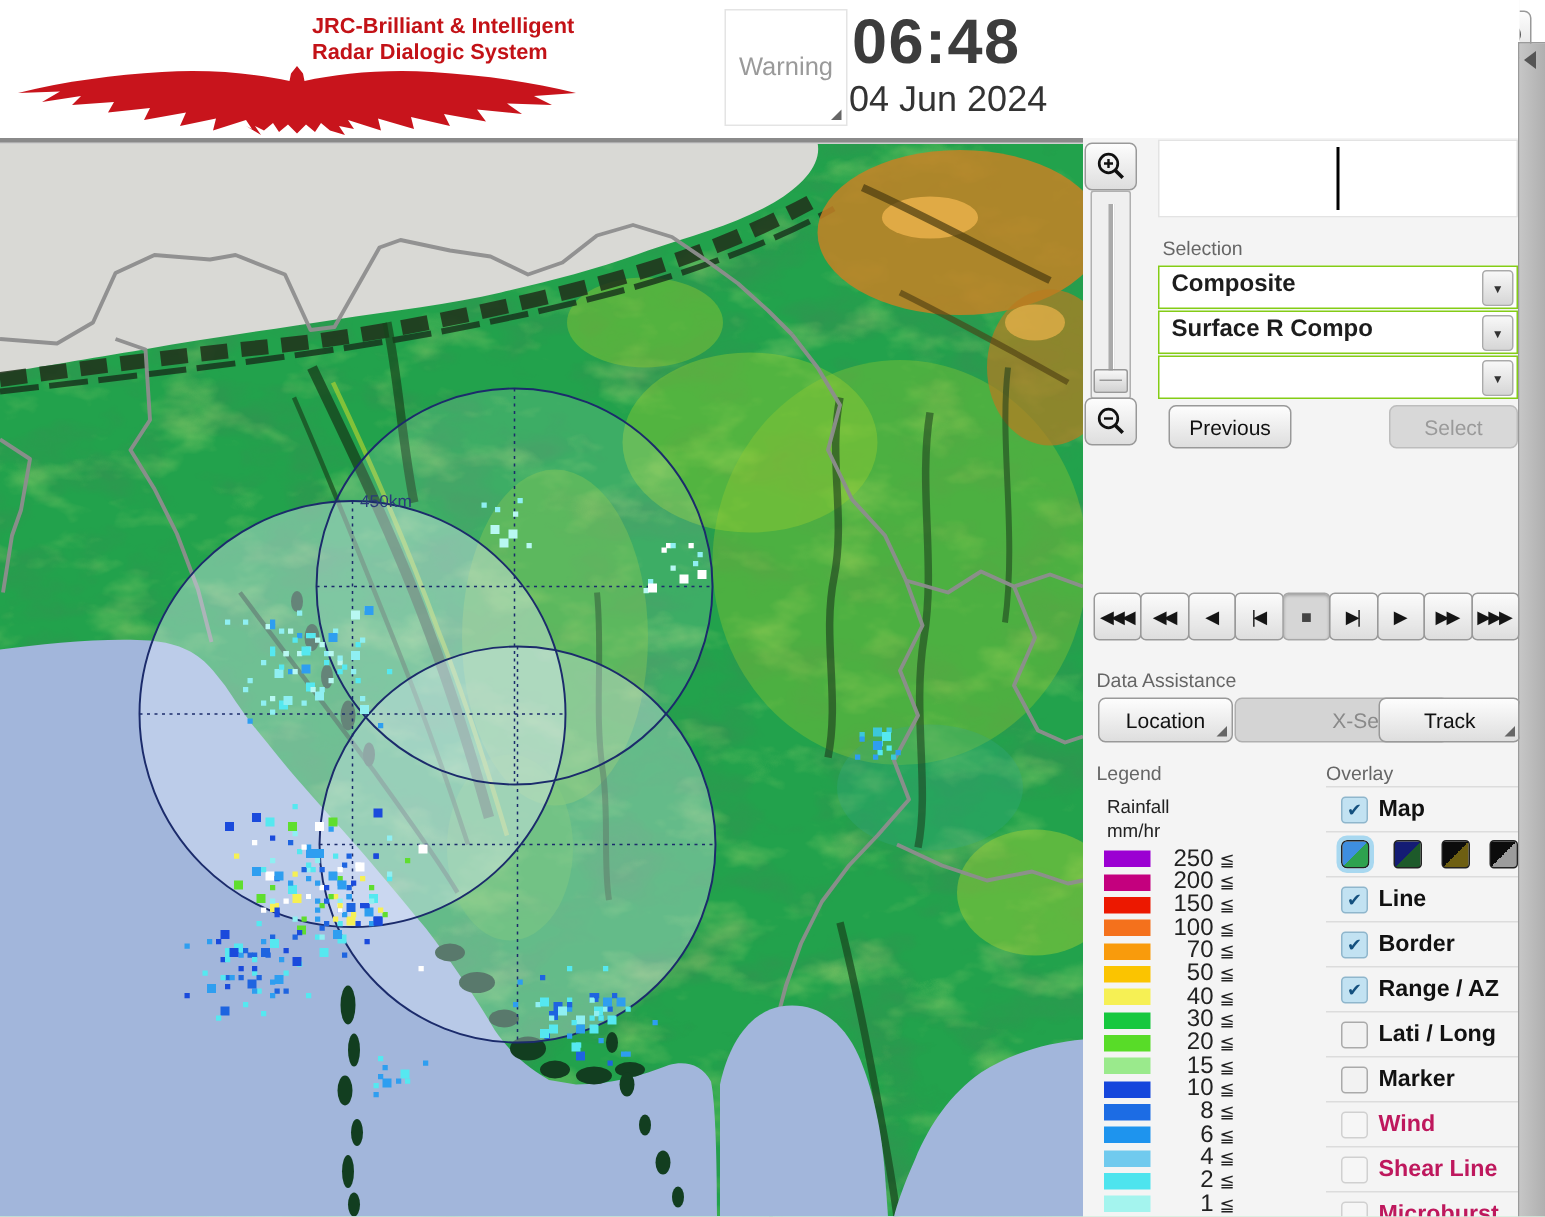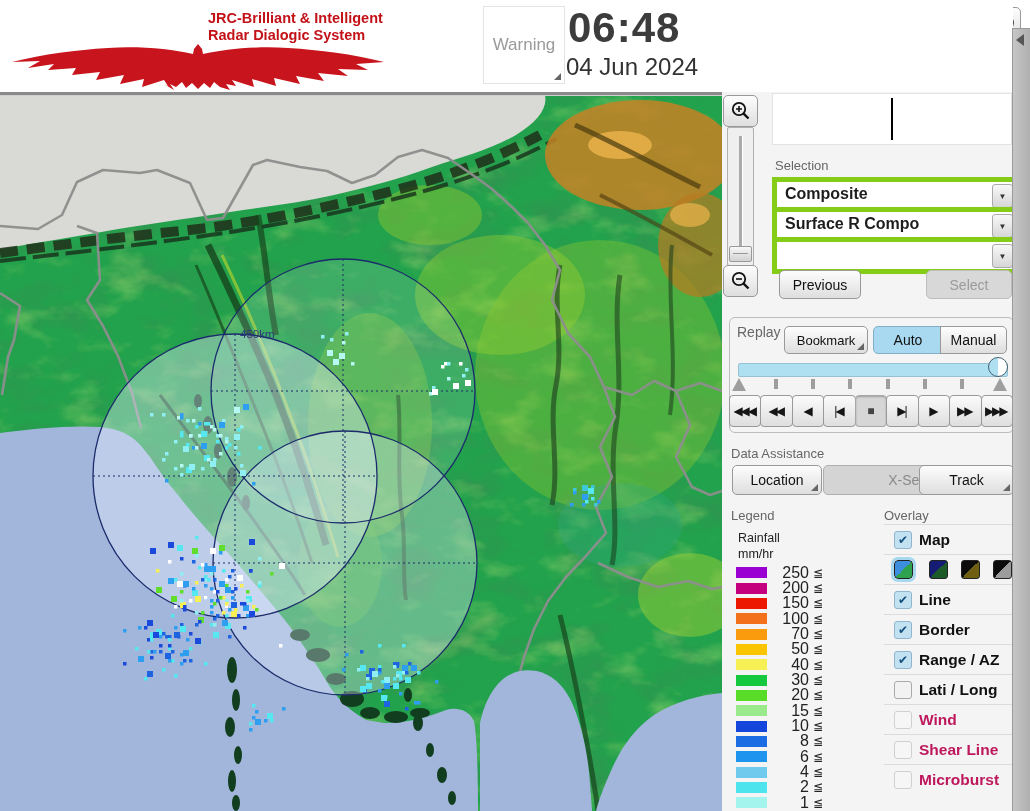--- a/index.html
+++ b/index.html
@@ -35,21 +35,21 @@
   #panel-bg-top{position:absolute;left:722px;top:0;width:291px;height:92px;background:#fff;}
   #collapse-strip{position:absolute;left:1012px;top:28px;width:18px;height:783px;
       background:linear-gradient(90deg,#c6c6c6,#aeaeae);border-left:1px solid #9a9a9a;border-top:1px solid #9a9a9a;}
   #collapse-arrow{position:absolute;left:1016px;top:34px;width:0;height:0;
       border-top:6px solid transparent;border-bottom:6px solid transparent;border-right:8px solid #555;}
 
   #caret-box{position:absolute;left:772px;top:93px;width:238px;height:50px;background:#fff;border:1px solid #e3e3e3;}
   #text-caret{position:absolute;left:118px;top:4px;width:1.5px;height:42px;background:#000;}
 
   .sec-label{position:absolute;font-size:13px;color:#666;}
-  .combo{position:absolute;left:772px;width:238px;height:27px;background:#fff;border:5px solid #84cc16;}
+  .combo{position:absolute;left:772px;width:238px;height:27px;background:#fff;border:1px solid #84cc16;}
   .combo .txt{position:absolute;left:8px;top:3px;font-size:16px;font-weight:bold;color:#1d1d1d;}
   .combo .arrow{position:absolute;right:2px;top:2px;width:19px;height:22px;border:1px solid #aaa;border-radius:3px;
       background:linear-gradient(#f8f8f8,#d6d6d6);display:flex;align-items:center;justify-content:center;
       font-size:8px;color:#333;}
   .btn{border:1px solid #999;border-radius:5px;background:linear-gradient(#fdfdfd,#dedede);
       display:flex;align-items:center;justify-content:center;font-size:14px;color:#111;position:absolute;}
   .btn.disabled{background:#d8d8d8;border-color:#bdbdbd;color:#9a9a9a;}
   .btn.pressed-gray{background:#d4d4d4;border-color:#afafaf;color:#8a8a8a;}
   .btn.pressed-gray.corner:after{border-bottom-color:#909090;}
 
@@ -628,38 +628,20 @@
     <span class="txt">Surface R Compo</span>
     <span class="arrow">▼</span>
   </div>
   <div class="combo" style="top:237px;">
     <span class="txt"></span>
     <span class="arrow">▼</span>
   </div>
   <div class="btn" style="left:779px;top:270px;width:80px;height:27px;">Previous</div>
   <div class="btn disabled" style="left:926px;top:270px;width:84px;height:27px;">Select</div>
 
-  <div id="replay-box">
-    <div id="replay-label">Replay</div>
-    <div id="bookmark-btn" class="btn corner">Bookmark</div>
-    <div id="auto-btn" class="btn">Auto</div>
-    <div id="manual-btn" class="btn">Manual</div>
-    <div id="time-slider"></div>
-    <div id="slider-thumb"></div>
-    <div class="slider-tri" style="left:2px;"></div>
-    <div class="slider-tri" style="left:263px;"></div>
-    <div id="slider-ticks">
-        <div class="slider-tick" style="left: 44px;"></div>
-        <div class="slider-tick" style="left: 81.2px;"></div>
-        <div class="slider-tick" style="left: 118.4px;"></div>
-        <div class="slider-tick" style="left: 155.6px;"></div>
-        <div class="slider-tick" style="left: 192.8px;"></div>
-        <div class="slider-tick" style="left: 230px;"></div>
-      </div>
-  </div>
   <div id="playback">
       <div class="pb-btn">◀◀◀</div>
       <div class="pb-btn">◀◀</div>
       <div class="pb-btn">◀</div>
       <div class="pb-btn">|◀</div>
       <div class="pb-btn pressed">■</div>
       <div class="pb-btn">▶|</div>
       <div class="pb-btn">▶</div>
       <div class="pb-btn">▶▶</div>
       <div class="pb-btn">▶▶▶</div>
@@ -775,20 +757,24 @@
         <span class="cb">✔</span>
         <span class="ov-label">Border</span>
       </div>
       <div class="ov-row">
         <span class="cb">✔</span>
         <span class="ov-label">Range / AZ</span>
       </div>
       <div class="ov-row">
         <span class="cb off"></span>
         <span class="ov-label">Lati / Long</span>
+      </div>
+      <div class="ov-row">
+        <span class="cb off"></span>
+        <span class="ov-label">Marker</span>
       </div>
       <div class="ov-row">
         <span class="cb dis"></span>
         <span class="ov-label dis">Wind</span>
       </div>
       <div class="ov-row">
         <span class="cb dis"></span>
         <span class="ov-label dis">Shear Line</span>
       </div>
       <div class="ov-row">

